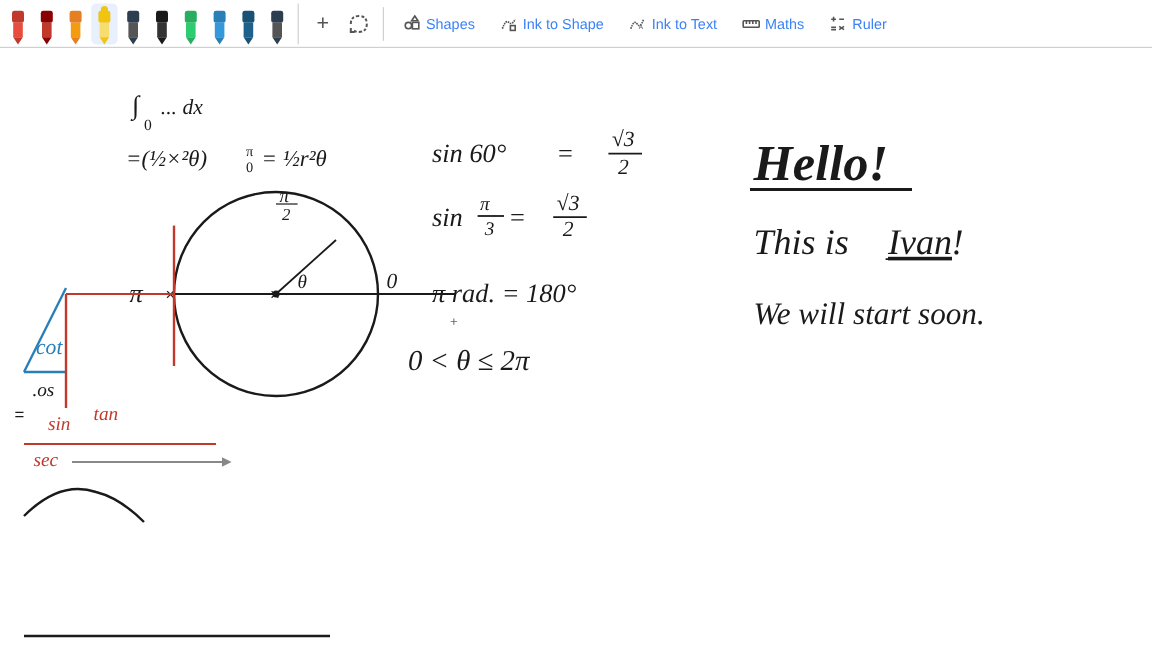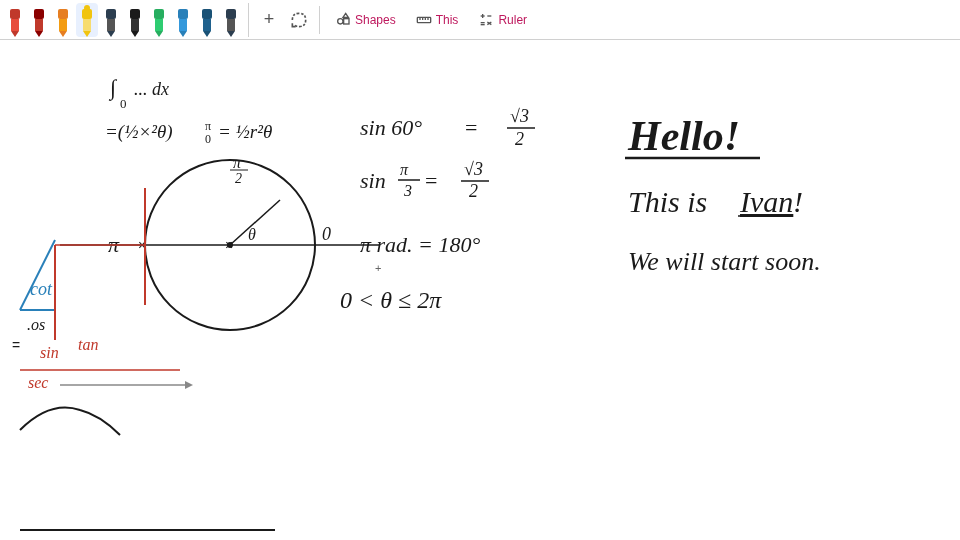--- a/index.html
+++ b/index.html
@@ -57,21 +57,21 @@
     }
 
     .toolbar-btn {
       display: flex;
       align-items: center;
       gap: 4px;
       padding: 4px 8px;
       border-radius: 4px;
       cursor: pointer;
       font-size: 12px;
-      color: #be185d;
+      color: #3b82f6;
       white-space: nowrap;
       border: 1px solid transparent;
     }
 
     .toolbar-btn svg {
       width: 16px;
       height: 16px;
     }
 
     .add-btn {
@@ -219,31 +219,45 @@
 
   <div class="toolbar-btn">
     <svg viewBox="0 0 24 24" fill="none" stroke="#555" stroke-width="2">
       <circle cx="8" cy="14" r="4"></circle>
       <rect x="13" y="10" width="8" height="8"></rect>
       <polygon points="16,2 20,8 12,8"></polygon>
     </svg>
     <span>Shapes</span>
   </div>
 
-
+  <div class="toolbar-btn">
+    <svg viewBox="0 0 24 24" fill="none" stroke="#555" stroke-width="2">
+      <path d="M4 18 Q8 6 12 10 Q16 14 20 6" stroke-dasharray="2 1"></path>
+      <rect x="14" y="14" width="6" height="6" stroke="#555" fill="none"></rect>
+    </svg>
+    <span>Ink to Shape</span>
+  </div>
+
+  <div class="toolbar-btn">
+    <svg viewBox="0 0 24 24" fill="none" stroke="#555" stroke-width="2">
+      <path d="M4 18 Q8 6 12 12 Q16 18 20 6" stroke-dasharray="2 1"></path>
+      <text x="14" y="18" font-size="8" fill="#555" stroke="none">A</text>
+    </svg>
+    <span>Ink to Text</span>
+  </div>
 
   <div class="toolbar-btn">
     <svg viewBox="0 0 24 24" fill="none" stroke="#555" stroke-width="2">
       <rect x="2" y="8" width="20" height="8" rx="1"></rect>
       <line x1="6" y1="8" x2="6" y2="12"></line>
       <line x1="10" y1="8" x2="10" y2="12"></line>
       <line x1="14" y1="8" x2="14" y2="12"></line>
       <line x1="18" y1="8" x2="18" y2="12"></line>
     </svg>
-    <span>This</span>
+    <span>Maths</span>
   </div>
 
   <div class="toolbar-btn">
     <svg viewBox="0 0 24 24" fill="none" stroke="#555" stroke-width="2">
       <line x1="4" y1="6" x2="10" y2="6"></line>
       <line x1="7" y1="3" x2="7" y2="9"></line>
       <line x1="14" y1="6" x2="20" y2="6"></line>
       <line x1="4" y1="16" x2="10" y2="16"></line>
       <line x1="4" y1="19" x2="10" y2="19"></line>
       <line x1="14" y1="15" x2="20" y2="19"></line>

